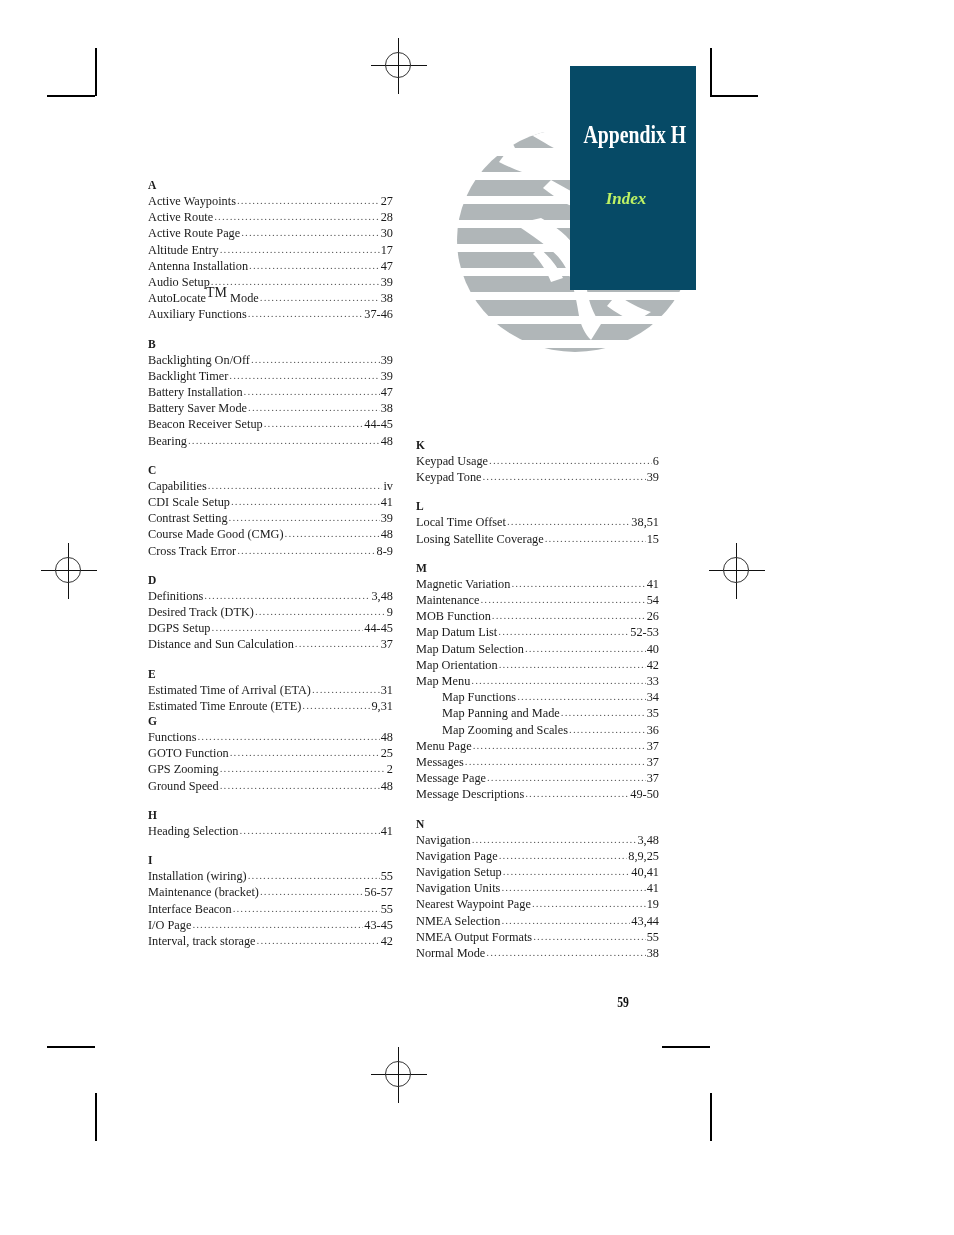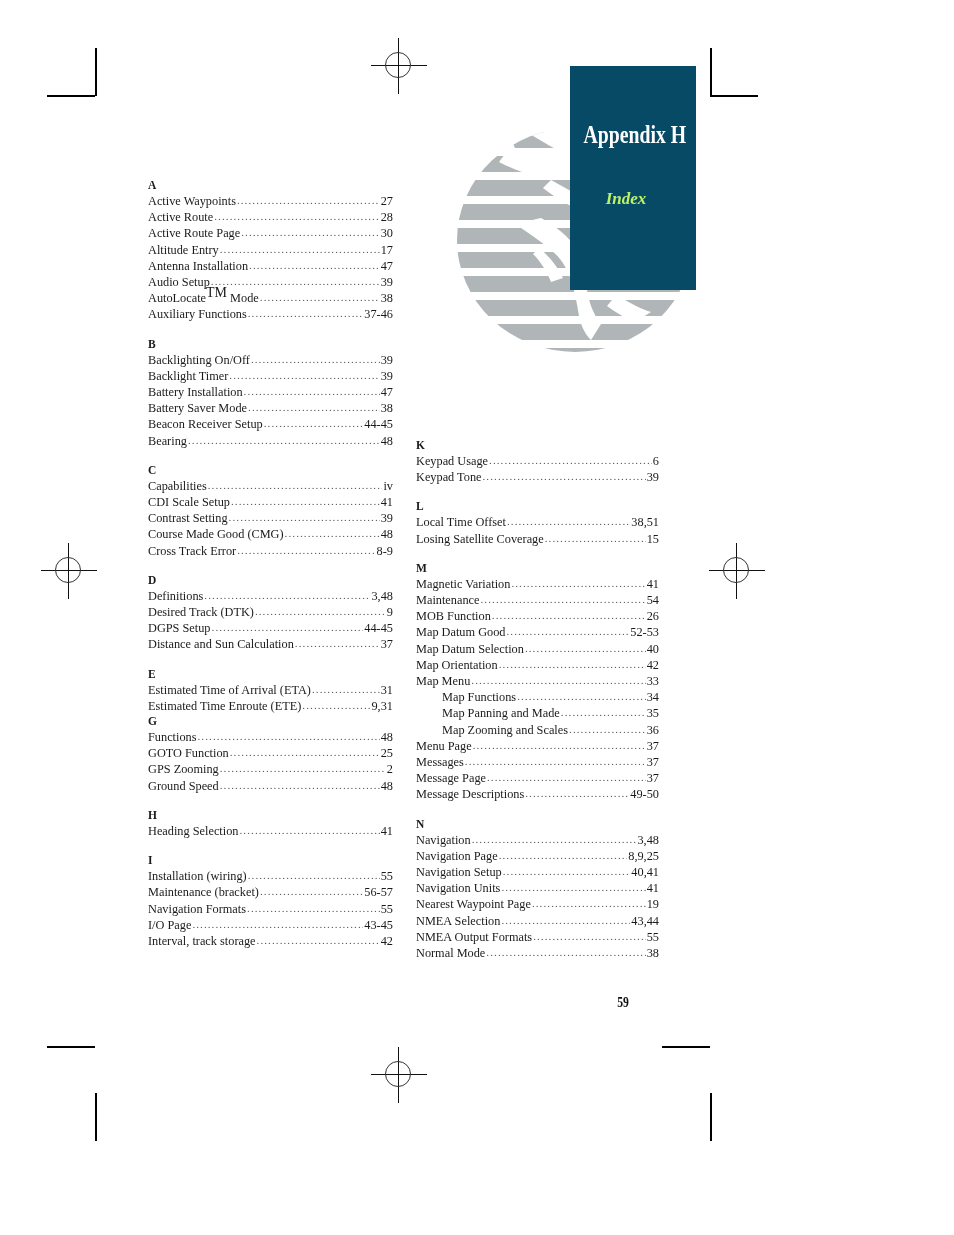--- a/index.html
+++ b/index.html
@@ -400,21 +400,21 @@
       <span class="label">Installation (wiring) </span>
       <span class="leader">..........................................................................................</span>
       <span class="pages">55</span>
     </div>
     <div class="entry">
       <span class="label">Maintenance (bracket) </span>
       <span class="leader">..........................................................................................</span>
       <span class="pages">56-57</span>
     </div>
     <div class="entry">
-      <span class="label">Navigation Formats</span>
+      <span class="label">Interface Beacon</span>
       <span class="leader">..........................................................................................</span>
       <span class="pages">55</span>
     </div>
     <div class="entry">
       <span class="label">I/O Page </span>
       <span class="leader">..........................................................................................</span>
       <span class="pages">43-45</span>
     </div>
     <div class="entry">
       <span class="label">Interval, track storage </span>
@@ -457,21 +457,21 @@
       <span class="label">Maintenance </span>
       <span class="leader">..........................................................................................</span>
       <span class="pages">54</span>
     </div>
     <div class="entry">
       <span class="label">MOB Function</span>
       <span class="leader">..........................................................................................</span>
       <span class="pages">26</span>
     </div>
     <div class="entry">
-      <span class="label">Map Datum Good </span>
+      <span class="label">Map Datum List </span>
       <span class="leader">..........................................................................................</span>
       <span class="pages">52-53</span>
     </div>
     <div class="entry">
       <span class="label">Map Datum Selection </span>
       <span class="leader">..........................................................................................</span>
       <span class="pages">40</span>
     </div>
     <div class="entry">
       <span class="label">Map Orientation </span>

